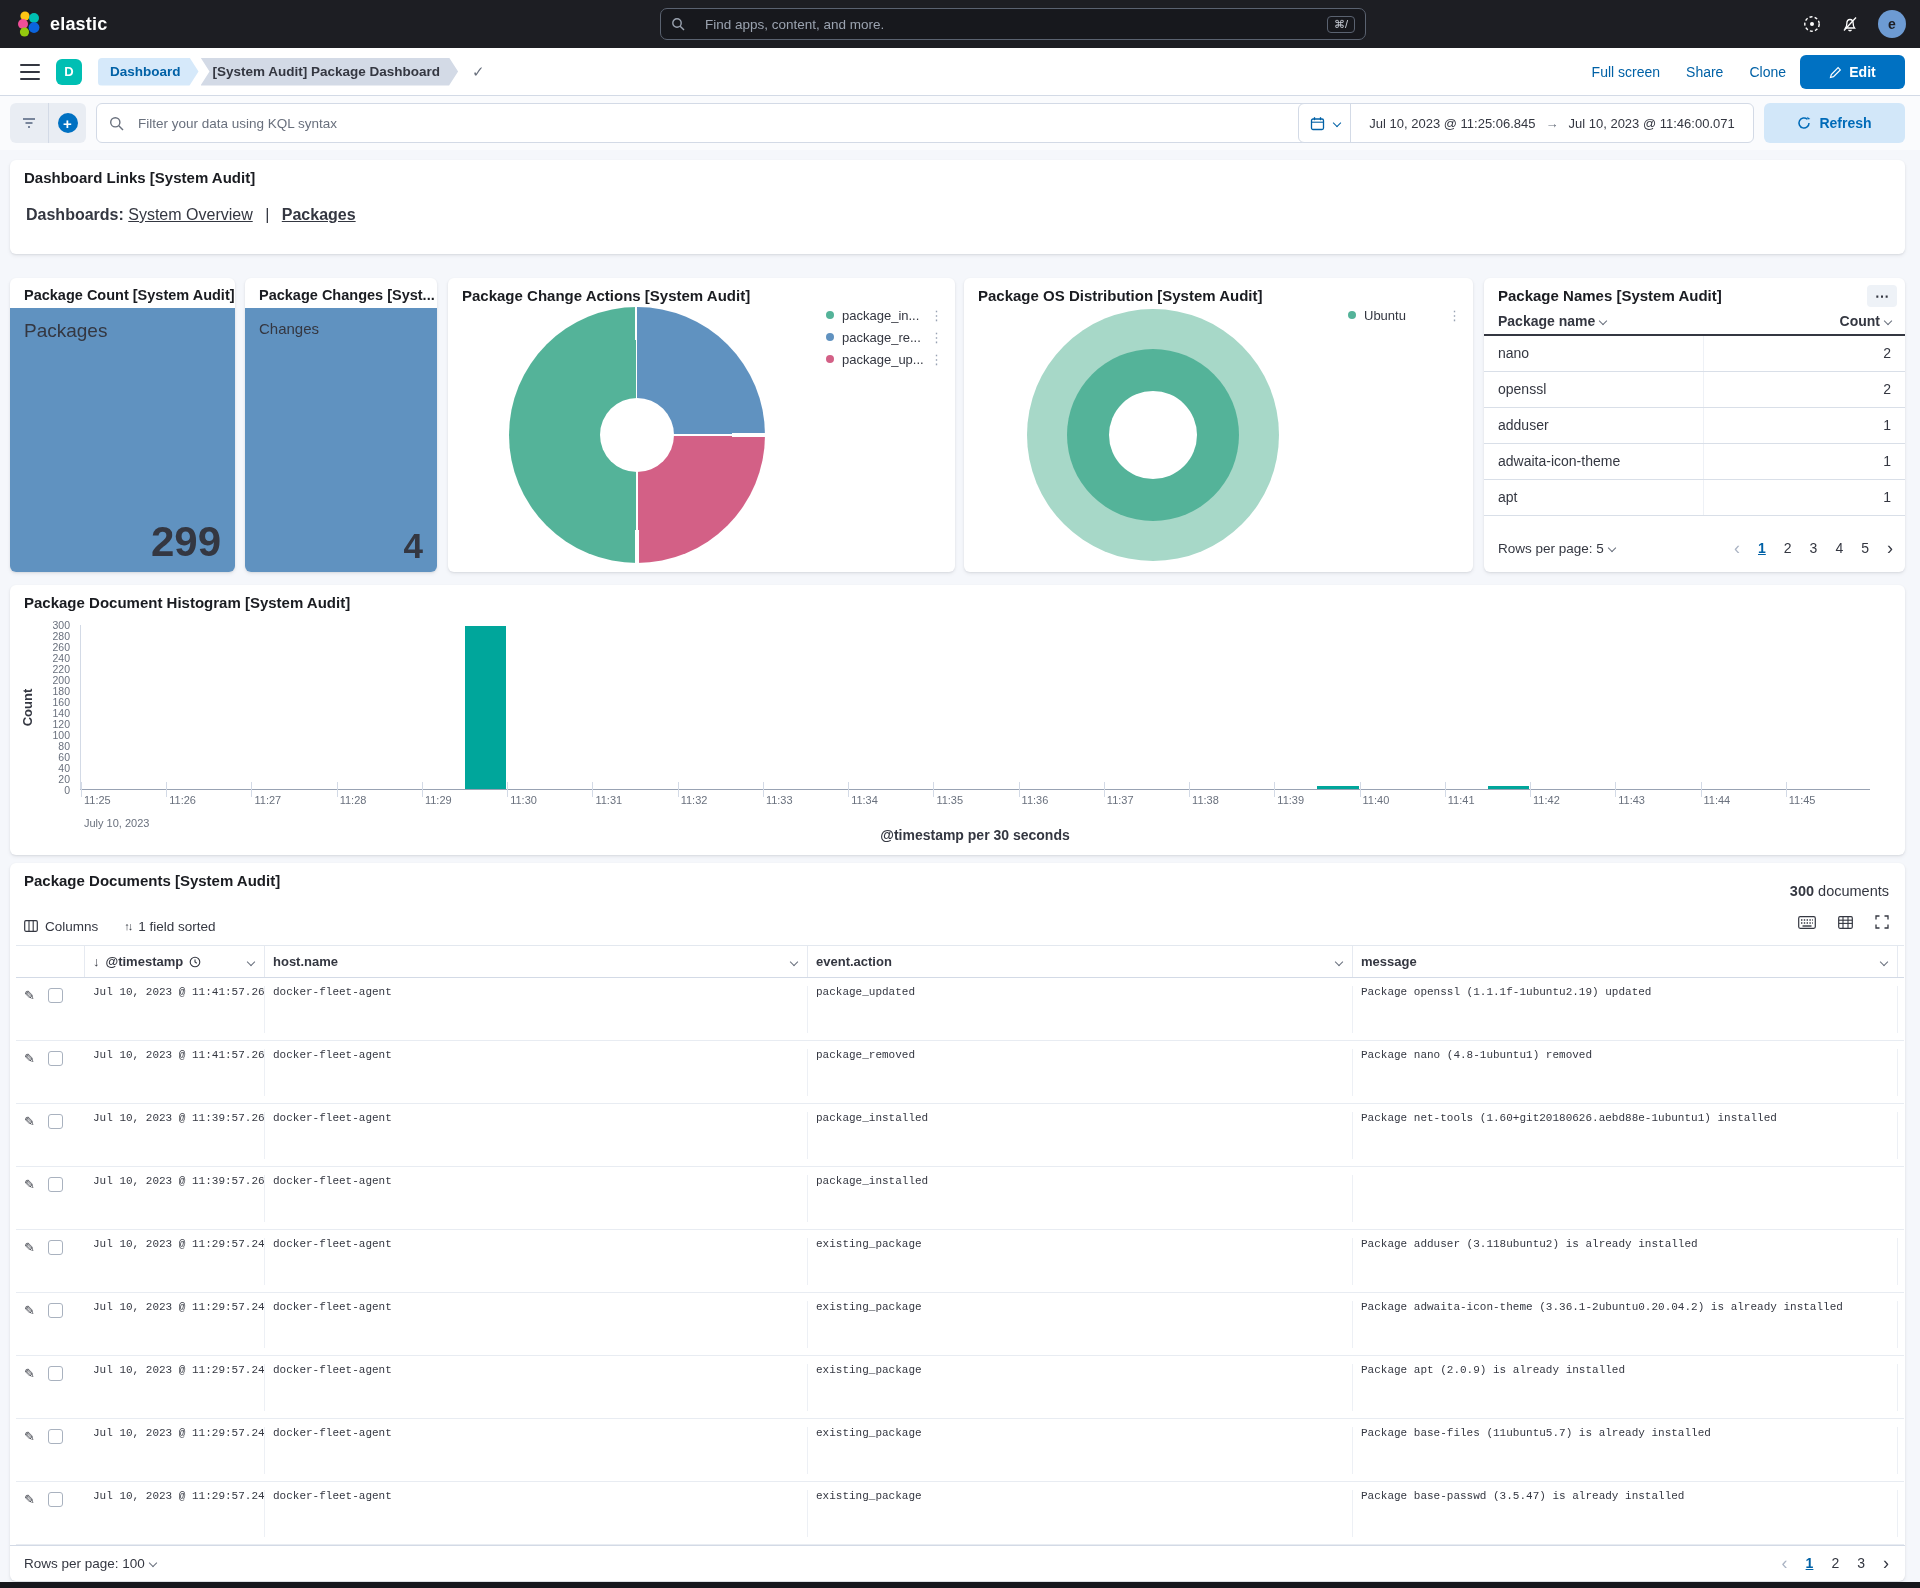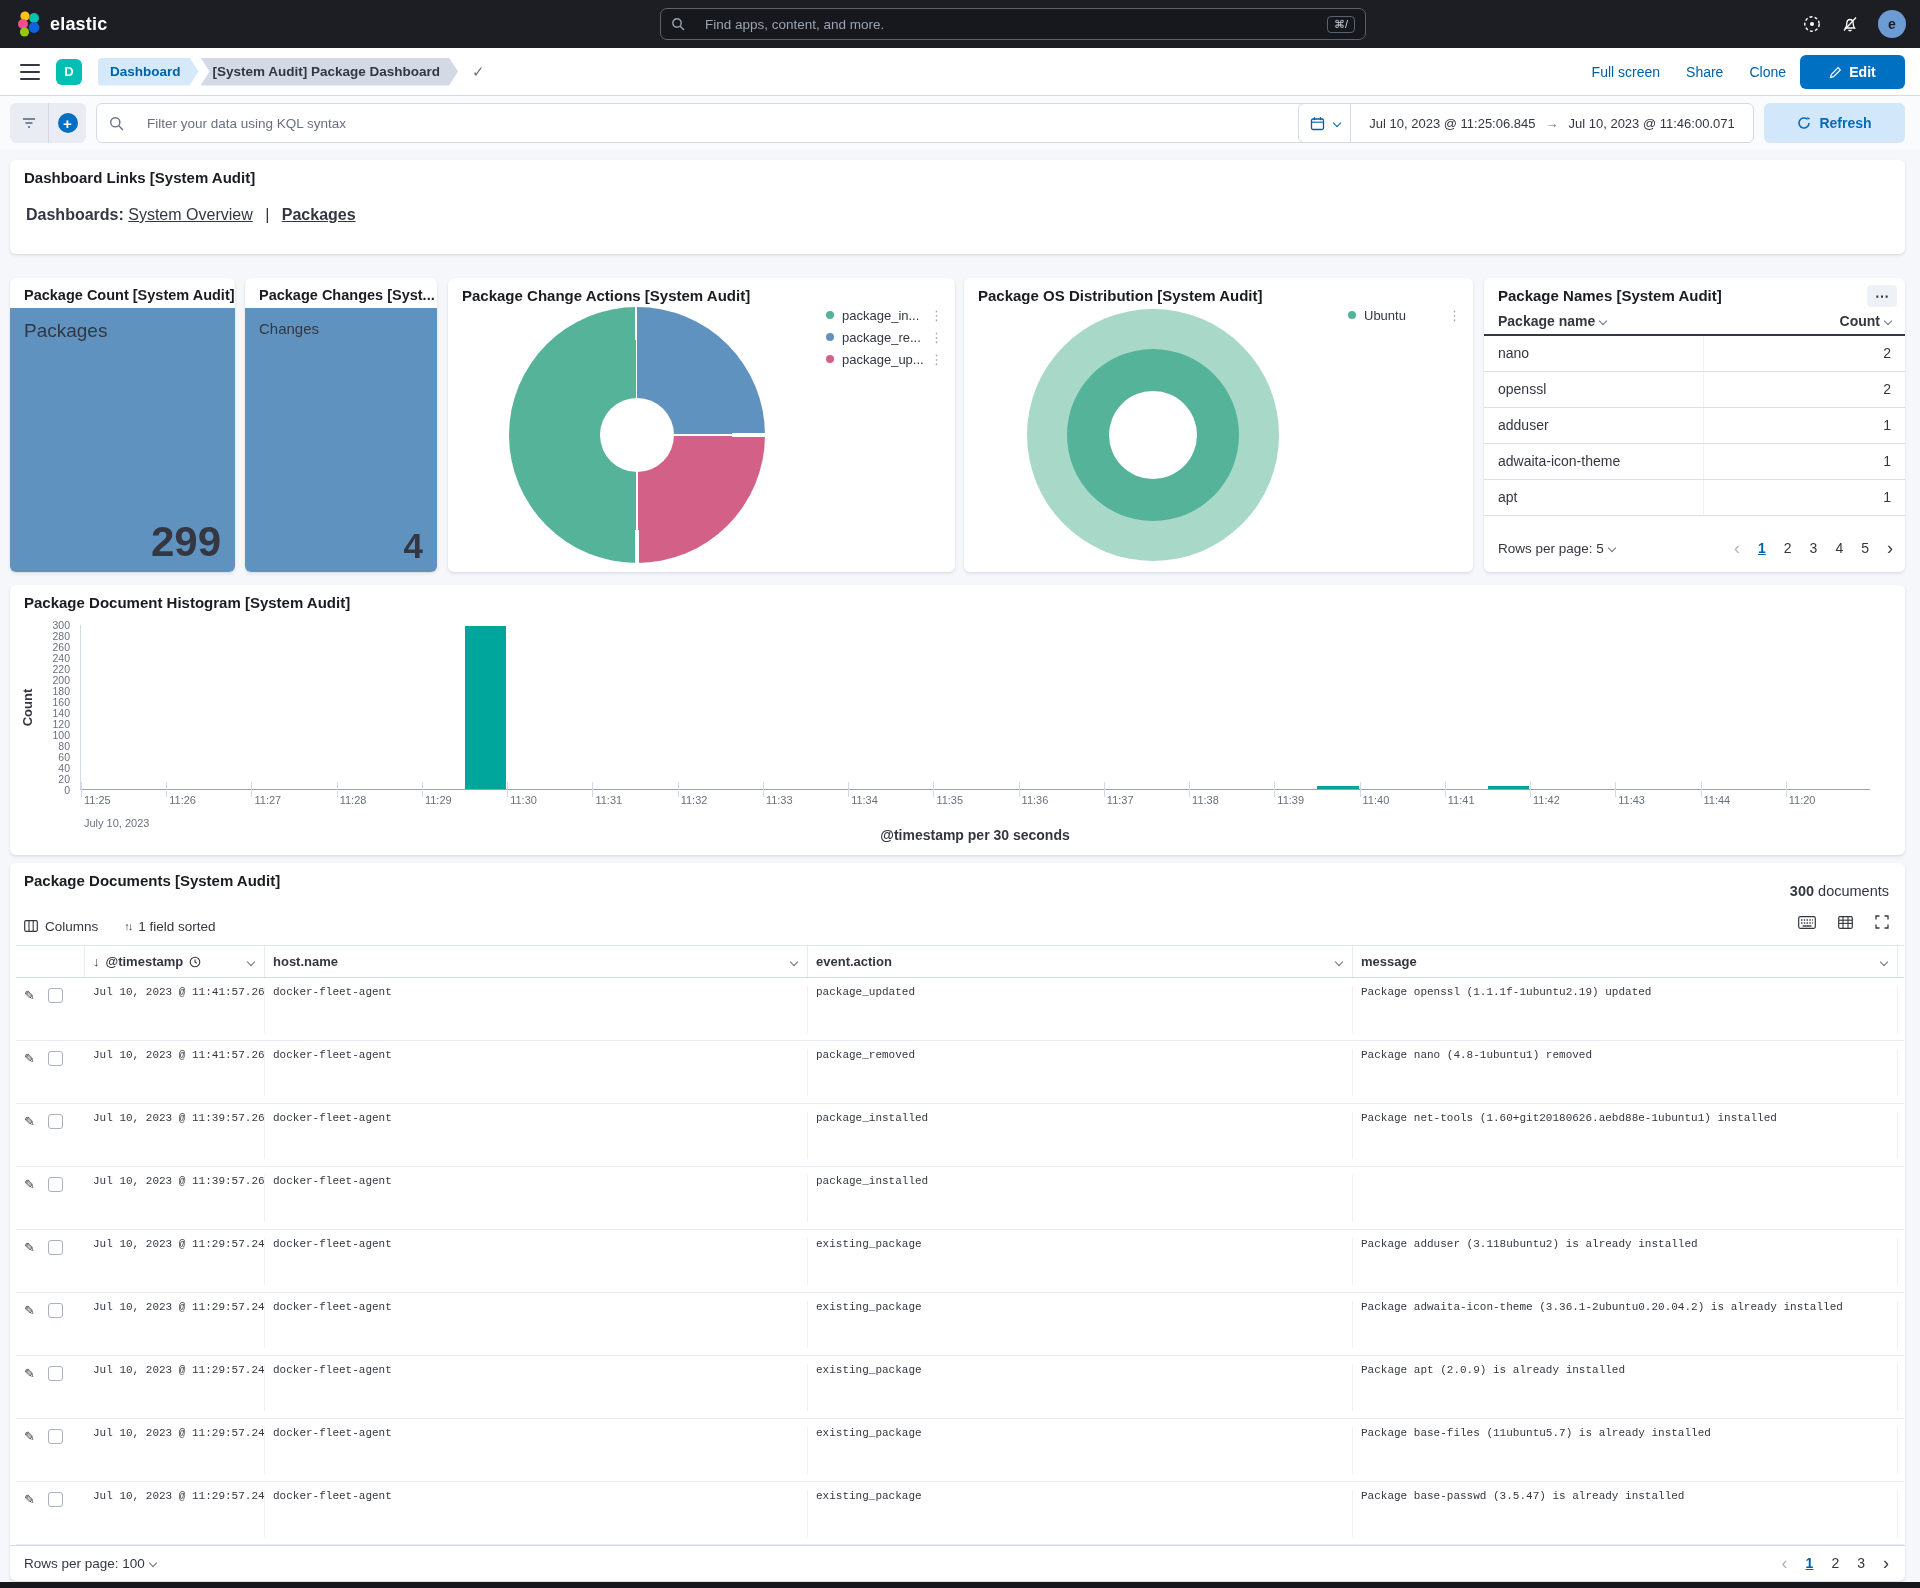--- a/index.html
+++ b/index.html
@@ -30,21 +30,21 @@
   .nav-actions{position:absolute;right:134px;display:flex;gap:26px;align-items:center}
   .nav-link{color:#0061A6;font-size:14px;cursor:pointer}
   .edit-btn{position:absolute;right:15px;top:7px;width:105px;height:34px;background:#0071C2;border-radius:6px;color:#fff;font-size:14px;font-weight:600;display:flex;align-items:center;justify-content:center;gap:7px;cursor:pointer}
 
   
   .filterbar{position:absolute;left:0;top:96px;width:1920px;height:54px;background:#FAFBFD}
   .fgroup{position:absolute;left:10px;top:7px;width:76px;height:40px;background:#E9EDF3;border-radius:6px;display:flex}
   .fbtn{width:38px;display:flex;align-items:center;justify-content:center}
   .fbtn+.fbtn{border-left:1px solid #D3DAE6}
   .pluscirc{width:20px;height:20px;border-radius:50%;background:#0071C2;color:#fff;font-size:15px;font-weight:700;display:flex;align-items:center;justify-content:center;line-height:1}
-  .kql{position:absolute;left:96px;top:7px;width:1242px;height:40px;background:#fff;border:1px solid #D3DAE6;border-radius:6px;display:flex;align-items:center;padding:0 12px;gap:23px}
+  .kql{position:absolute;left:96px;top:7px;width:1242px;height:40px;background:#fff;border:1px solid #D3DAE6;border-radius:6px;display:flex;align-items:center;padding:0 12px;gap:14px}
   .kql .ph{color:#69707D;font-size:13.5px}
   .datepick{position:absolute;left:1298px;top:7px;width:456px;height:40px;background:#fff;border:1px solid #D3DAE6;border-radius:6px;display:flex;align-items:center}
   .dp-seg{width:52px;height:100%;border-right:1px solid #D3DAE6;display:flex;align-items:center;justify-content:center;gap:4px;color:#0061A6}
   .dp-dates{flex:1;display:flex;align-items:center;justify-content:center;gap:10px;font-size:13px;color:#343741}
   .dp-arrow{color:#69707D}
   .refresh-btn{position:absolute;left:1764px;top:7px;width:141px;height:40px;background:#D2E7F9;border-radius:6px;color:#006BB8;font-size:14px;font-weight:600;display:flex;align-items:center;justify-content:center;gap:8px;cursor:pointer}
 
   
   .panel{position:absolute;background:#fff;border-radius:6px;box-shadow:0 2px 4px rgba(52,55,65,.06),0 1px 2px rgba(52,55,65,.1)}
   .ptitle{position:absolute;left:14px;top:9px;font-size:15px;font-weight:700;color:#1A1C21;white-space:nowrap}
@@ -425,21 +425,21 @@
       <span class="hx" style="left: 856.381px;">11:35</span>
       <span class="hx" style="left: 941.619px;">11:36</span>
       <span class="hx" style="left: 1026.86px;">11:37</span>
       <span class="hx" style="left: 1112.1px;">11:38</span>
       <span class="hx" style="left: 1197.33px;">11:39</span>
       <span class="hx" style="left: 1282.57px;">11:40</span>
       <span class="hx" style="left: 1367.81px;">11:41</span>
       <span class="hx" style="left: 1453.05px;">11:42</span>
       <span class="hx" style="left: 1538.29px;">11:43</span>
       <span class="hx" style="left: 1623.52px;">11:44</span>
-      <span class="hx" style="left: 1708.76px;">11:20</span>
+      <span class="hx" style="left: 1708.76px;">11:45</span>
     </div>
   <div class="hist-xtitle">@timestamp per 30 seconds</div>
 </section>
 
 <section class="panel docs-panel">
   <div class="ptitle">Package Documents [System Audit]</div>
   <div class="doc-count">
     <b>300</b> <span>documents</span>
   </div>
   <div class="doc-toolbar">

